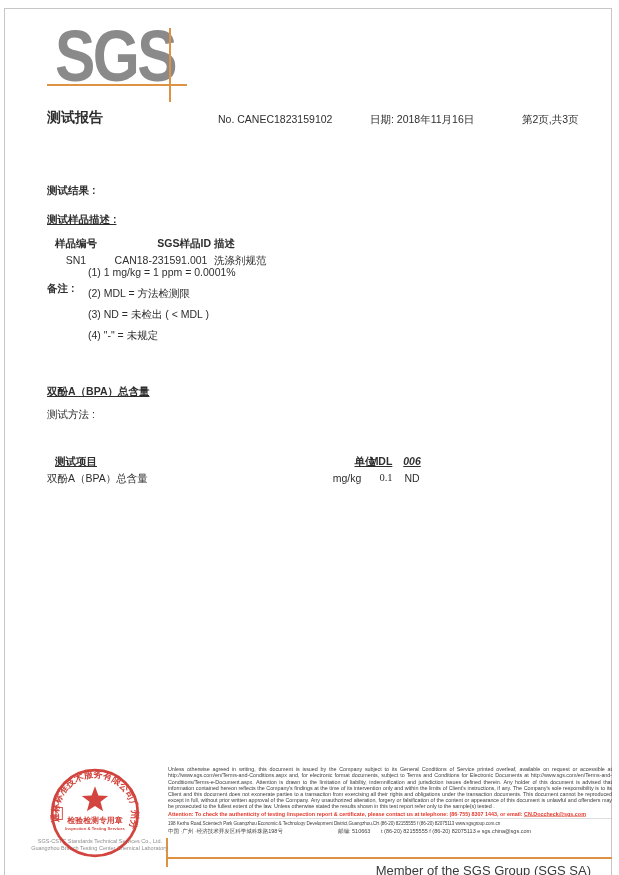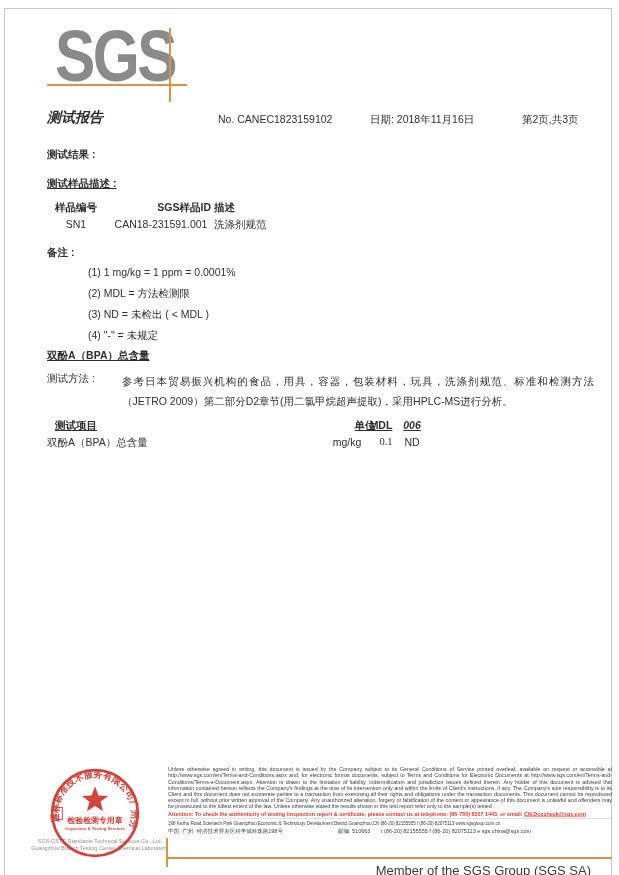--- a/index.html
+++ b/index.html
@@ -9,26 +9,26 @@
   .page-frame { position:absolute; left:4px; top:8px; width:608px; height:867px;
     border-left:1px solid #c6c6c6; border-right:1px solid #c6c6c6; border-top:1px solid #c6c6c6; }
 
   
   .logo-text { position:absolute; left:55px; top:20px; font-size:72px; font-weight:bold;
     color:#8a8a8a; letter-spacing:-3px; line-height:1; transform:scaleX(0.84); transform-origin:left top; }
   .logo-vline { position:absolute; left:169px; top:28px; width:2px; height:74px; background:#dd9244; }
   .logo-hline { position:absolute; left:47px; top:84px; width:140px; height:2px; background:#dd9244; }
 
   
-  .report-title { position:absolute; left:47px; top:109px; font-size:14px; font-weight:bold;font-style:italic; }
+  .report-title { position:absolute; left:47px; top:109px; font-size:14px; font-weight:bold; }
   .report-no { position:absolute; left:218px; top:113px; font-size:10.5px; }
   .report-date { position:absolute; left:370px; top:113px; font-size:10.5px; }
   .report-pages { position:absolute; left:522px; top:113px; font-size:10.5px; }
 
-  .lbl { font-size:10.5px; }
+  .lbl { font-size:10.5px;margin-top:36px; }
   .bold { font-weight:bold; }
   .uline { text-decoration:underline; }
 
   .results-heading { position:absolute; left:47px; top:148px; }
   .sample-desc-heading { position:absolute; left:47px; top:177px; }
 
   .st-h1 { position:absolute; left:36px; top:201px; width:80px; text-align:center; }
   .st-h2 { position:absolute; left:111px; top:201px; width:100px; text-align:right; }
   .st-h3 { position:absolute; left:214px; top:201px; }
   .st-c1 { position:absolute; left:36px; top:218px; width:80px; text-align:center; }
@@ -100,21 +100,20 @@
   <div class="st-c3 lbl">洗涤剂规范</div>
 
   <div class="notes-heading lbl bold">备注 :</div>
   <div class="note-line" style="top:266px;">(1) 1 mg/kg = 1 ppm = 0.0001%</div>
   <div class="note-line" style="top:287px;text-align:center;">(2) MDL = 方法检测限</div>
   <div class="note-line" style="top:308px;">(3) ND = 未检出 ( &lt; MDL )</div>
   <div class="note-line" style="top:329px;">(4) "-" = 未规定</div>
 
   <div class="bpa-heading lbl bold uline">双酚A（BPA）总含量</div>
   <div class="method-label lbl">测试方法 :</div>
-  <div class="method-text">参考日本贸易振兴机构的食品，用具，容器，包装材料，玩具，洗涤剂规范、标准和检测方法（JETRO 2009）第二部分D2章节(用二氯甲烷超声提取)，采用HPLC-MS进行分析。</div>
 
   <div class="rt-h1 lbl bold uline">测试项目</div>
   <div class="rt-h2 lbl bold"><span class="uline">单位</span></div>
   <div class="rt-h3 lbl bold"><span class="uline">MDL</span></div>
   <div class="rt-h4 lbl bold"><span class="uline">006</span></div>
   <div class="rt-c1 lbl">双酚A（BPA）总含量</div>
   <div class="rt-c2 lbl">mg/kg</div>
   <div class="rt-c3 lbl">0.1</div>
   <div class="rt-c4 lbl">ND</div>
 

